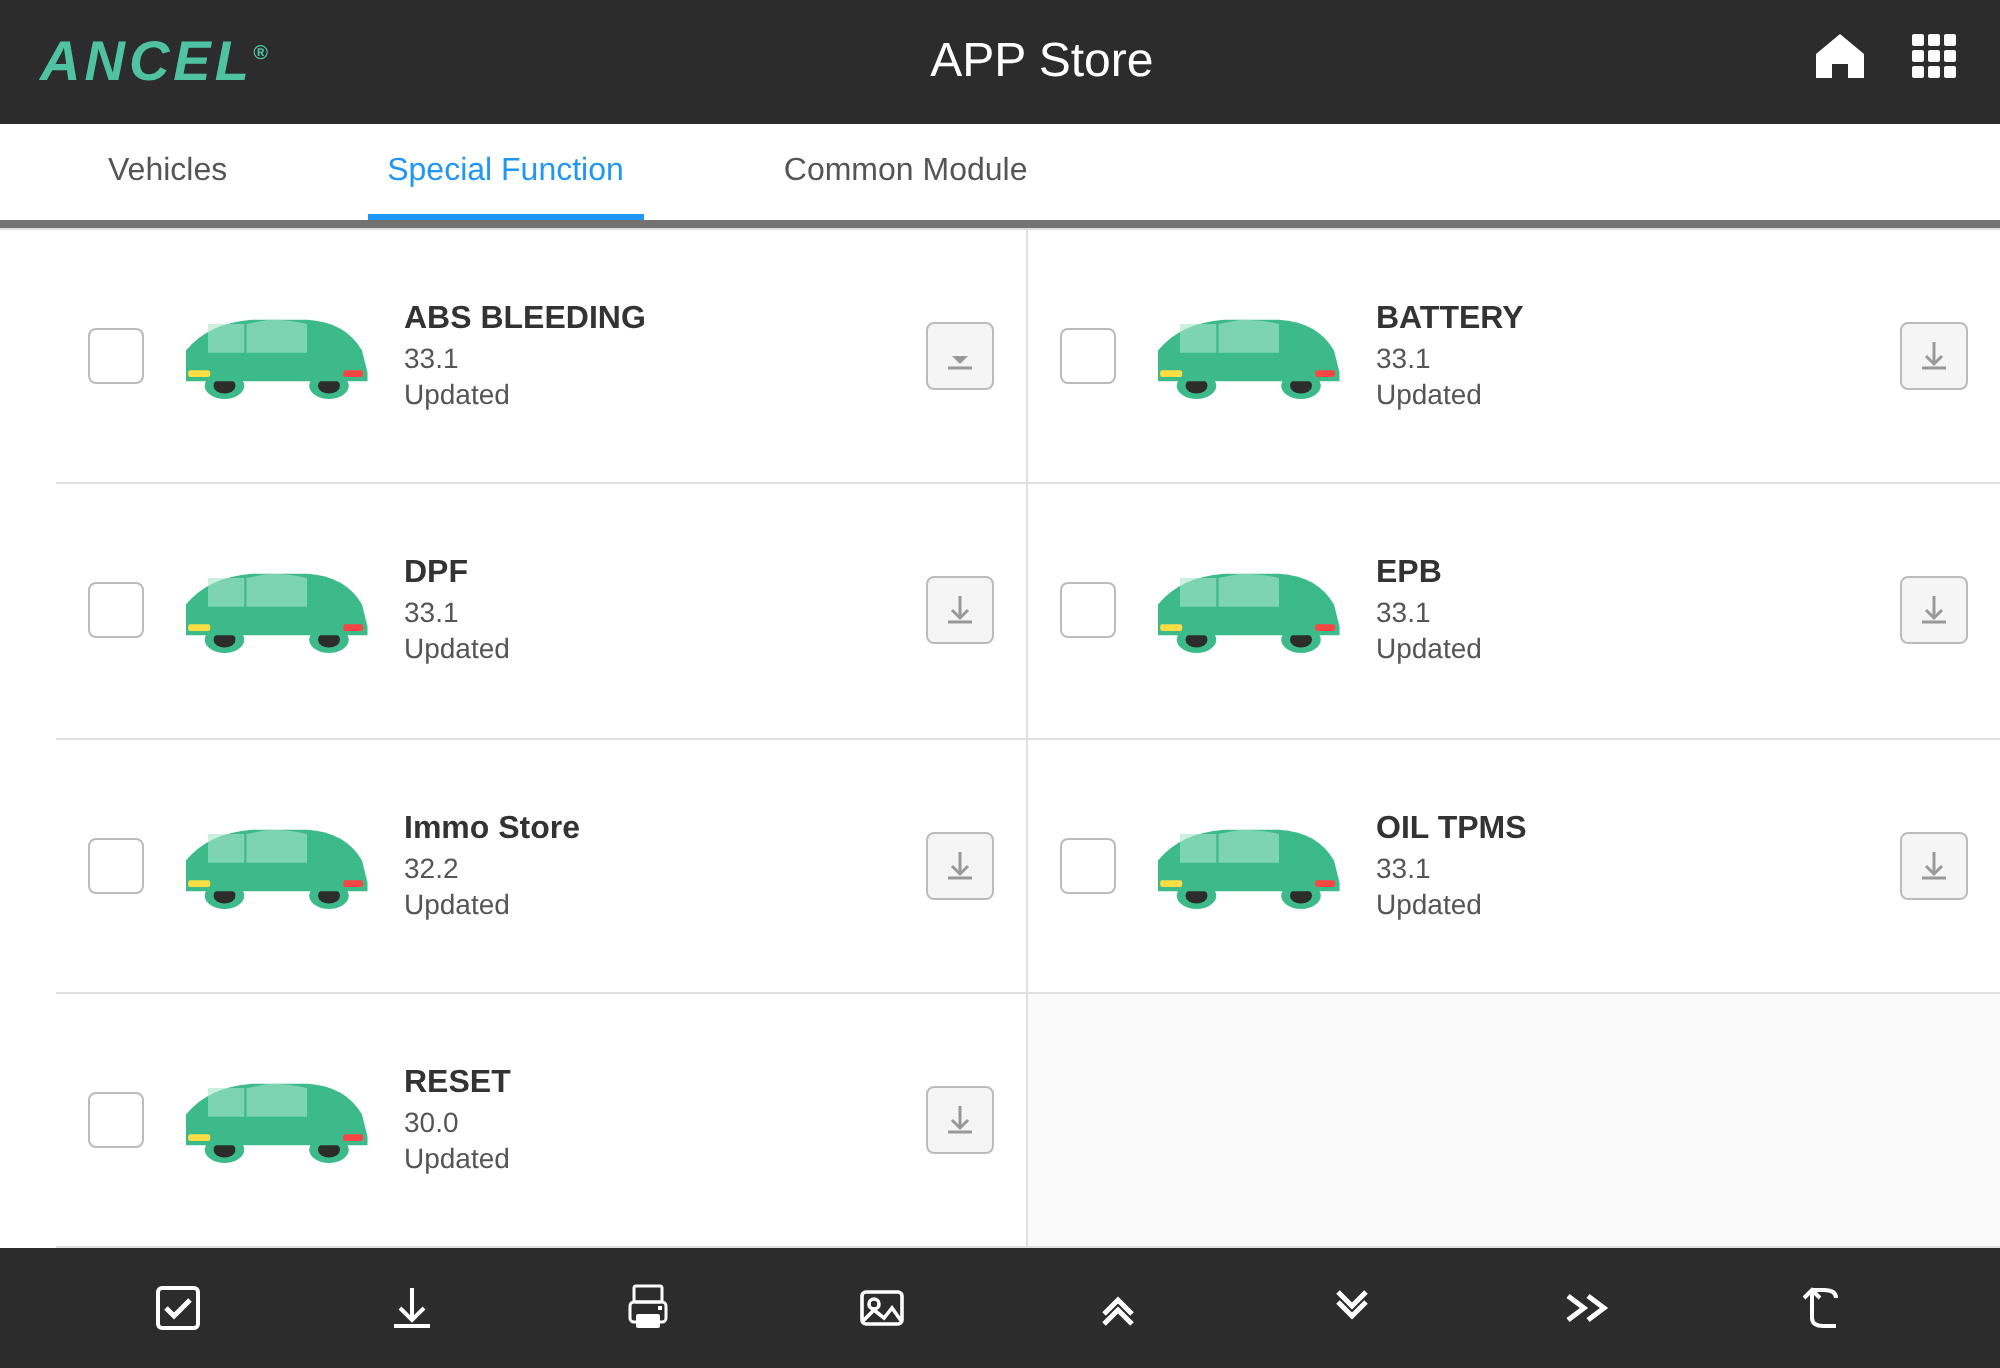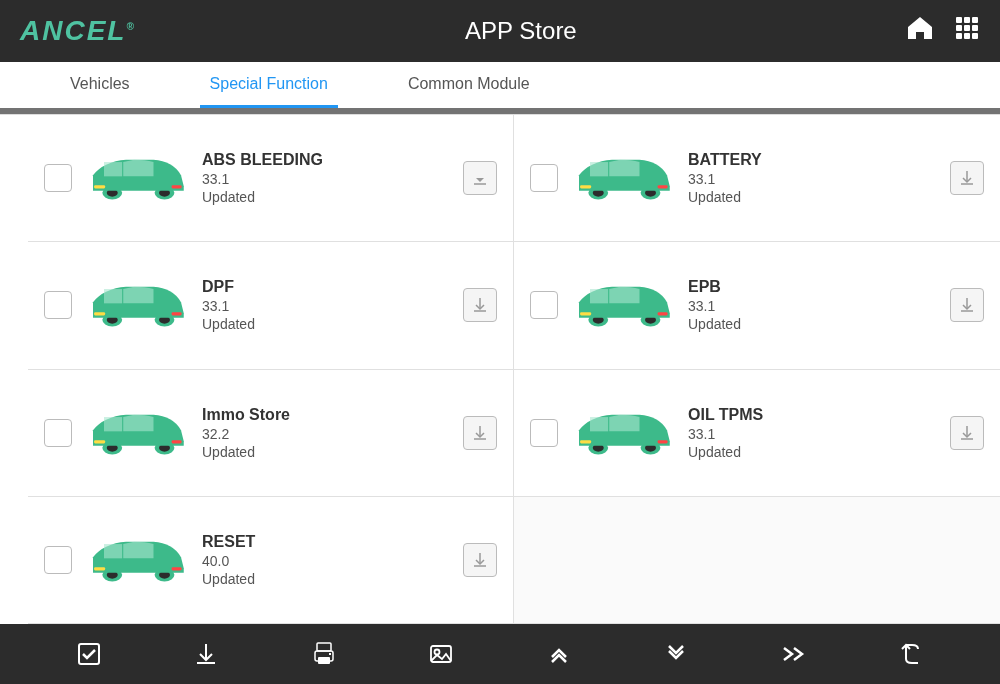--- a/index.html
+++ b/index.html
@@ -51,22 +51,22 @@
       font-size: 22px;
       cursor: pointer;
     }
 
     
     #tabs {
       background: white;
       height: 52px;
       display: flex;
       align-items: flex-end;
-      border-bottom: 6px solid #737373;
-      padding: 0 60px;
+      border-bottom: 4px solid #737373;
+      padding: 0 44px;
       gap: 60px;
     }
     .tab {
       padding: 12px 10px;
       font-size: 16px;
       color: #555;
       cursor: pointer;
       border-bottom: 3px solid transparent;
     }
     .tab.active {
@@ -394,21 +394,21 @@
         <ellipse cx="150" cy="72" rx="10" ry="7" fill="#2c2c2c"></ellipse>
         <path d="M20 60 L20 40 Q40 15 80 12 L130 12 Q165 14 180 40 L185 60 L185 68 L20 68 Z" fill="#3dba8a"></path>
         <path d="M75 16 L75 42 L130 42 L130 16 Q115 12 95 12 Z" fill="#a8e6ce" opacity="0.6"></path>
         <path d="M40 16 L40 42 L73 42 L73 16 Z" fill="#a8e6ce" opacity="0.6"></path>
         <rect x="22" y="58" width="20" height="6" rx="2" fill="#ffdd44"></rect>
         <rect x="163" y="58" width="18" height="6" rx="2" fill="#ff4444"></rect>
       </g>
     </svg>
     <div class="app-info">
       <div class="app-name">RESET</div>
-      <div class="app-version">40.0</div>
+      <div class="app-version">30.0</div>
       <div class="app-status">Updated</div>
     </div>
     <div class="download-btn">
       <svg width="18" height="18" viewBox="0 0 18 18" fill="none" stroke="#999" stroke-width="1.5">
         <line x1="9" y1="2" x2="9" y2="12"></line>
         <polyline points="5,9 9,13 13,9"></polyline>
         <line x1="3" y1="15" x2="15" y2="15"></line>
       </svg>
     </div>
   </div>

